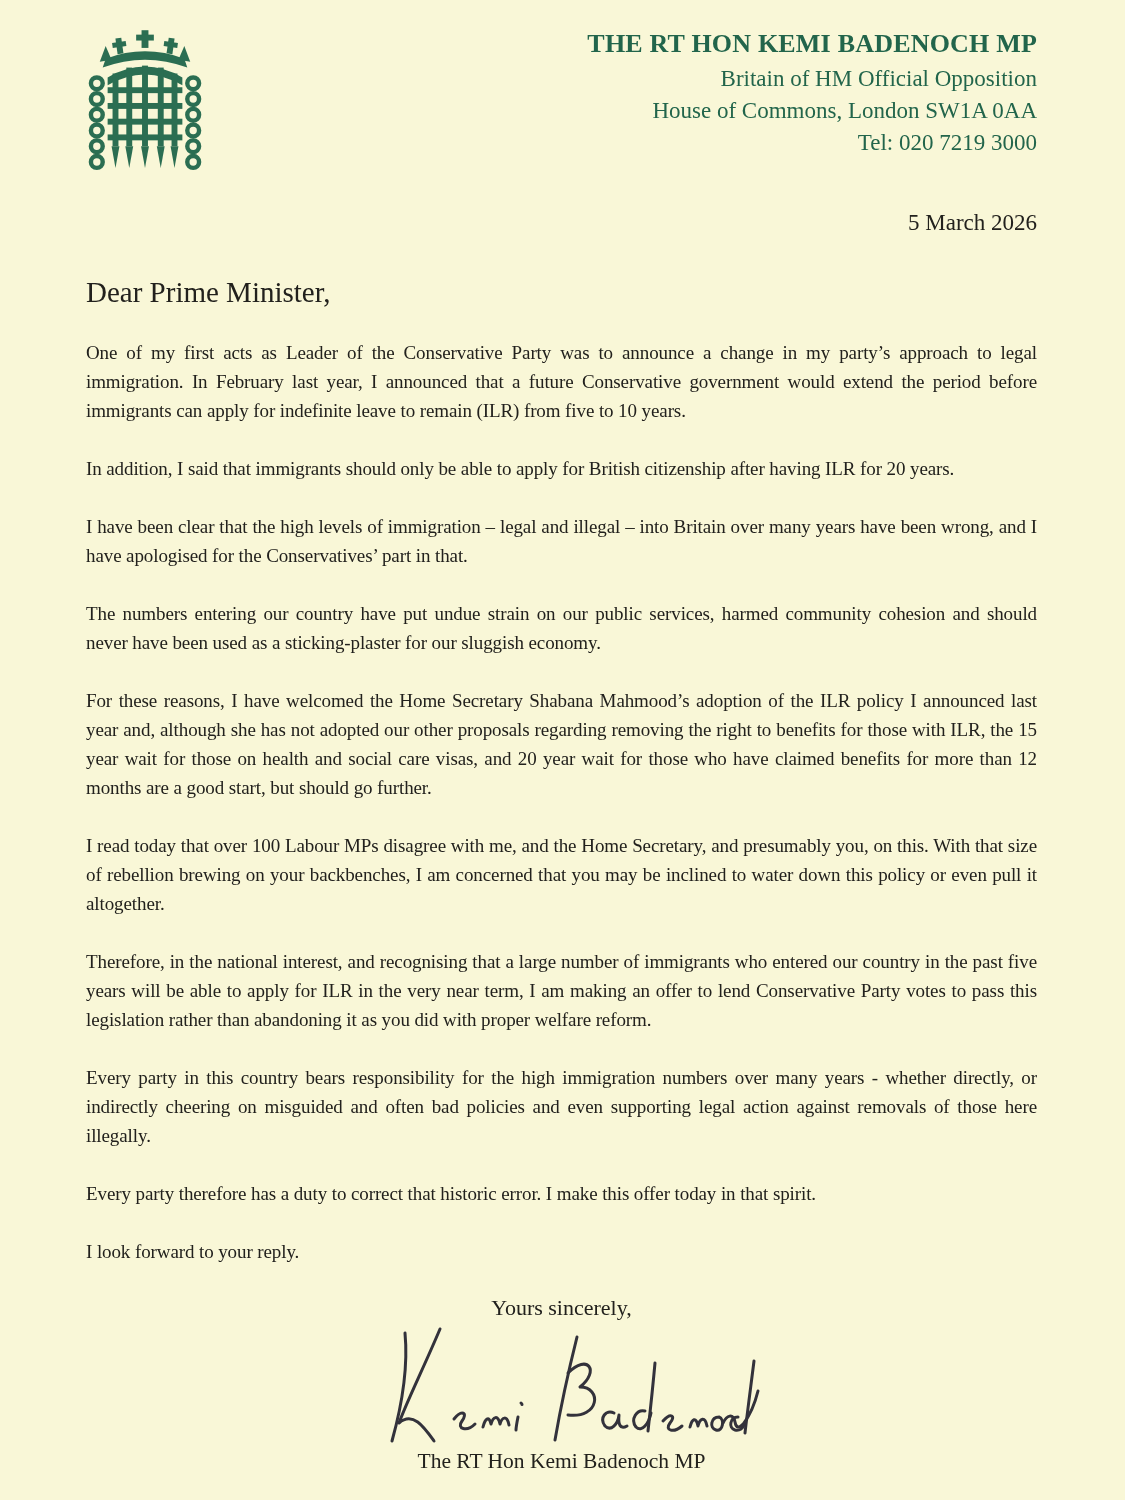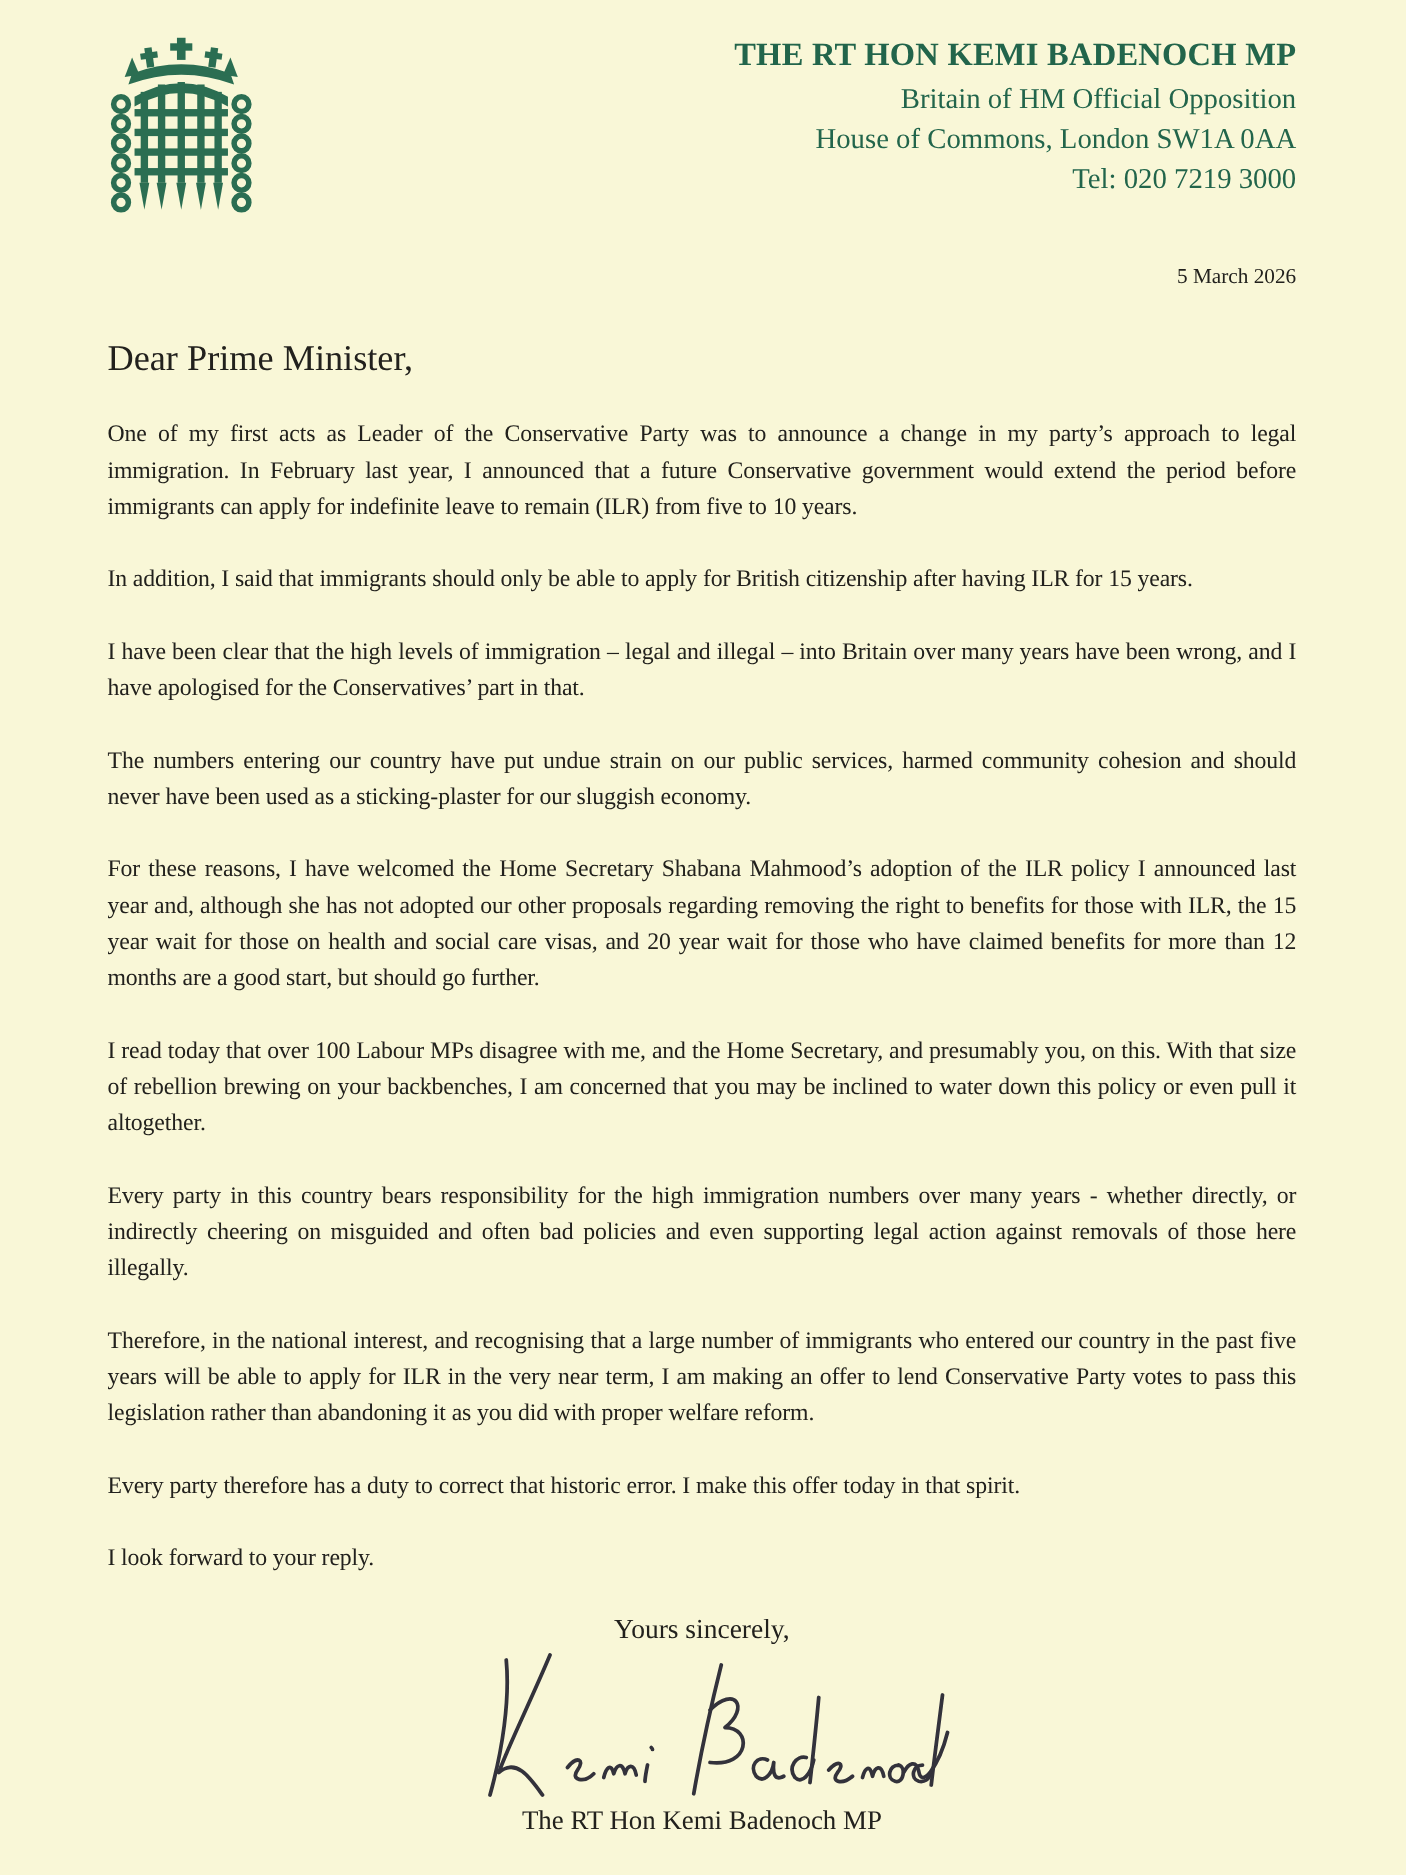--- a/index.html
+++ b/index.html
@@ -44,21 +44,21 @@
     font-size:26px;
     font-weight:bold;
     letter-spacing:.2px;
     margin-bottom:3px;
   }
   .head-line{
     font-size:23px;
   }
   .date-line{
     text-align:right;
-    font-size:17px;
+    font-size:23px;
     margin-top:30px;
     color:var(--ink);
   }
   .salutation{
     font-size:29px;
     margin-top:40px;
     margin-bottom:29px;
   }
   .body-copy p{
     font-size:19px;
@@ -150,27 +150,27 @@
       <div class="head-line">Tel: 020 7219 3000</div>
     </div>
   </div>
 
   <div class="date-line">5 March 2026</div>
 
   <div class="salutation">Dear Prime Minister,</div>
 
   <div class="body-copy">
       <p class="para">One of my first acts as Leader of the Conservative Party was to announce a change in my party’s approach to legal immigration. In February last year, I announced that a future Conservative government would extend the period before immigrants can apply for indefinite leave to remain (ILR) from five to 10 years.</p>
-      <p class="para">In addition, I said that immigrants should only be able to apply for British citizenship after having ILR for 15 years.</p>
+      <p class="para">In addition, I said that immigrants should only be able to apply for British citizenship after having ILR for 20 years.</p>
       <p class="para">I have been clear that the high levels of immigration – legal and illegal – into Britain over many years have been wrong, and I have apologised for the Conservatives’ part in that.</p>
       <p class="para">The numbers entering our country have put undue strain on our public services, harmed community cohesion and should never have been used as a sticking-plaster for our sluggish economy.</p>
       <p class="para">For these reasons, I have welcomed the Home Secretary Shabana Mahmood’s adoption of the ILR policy I announced last year and, although she has not adopted our other proposals regarding removing the right to benefits for those with ILR, the 15 year wait for those on health and social care visas, and 20 year wait for those who have claimed benefits for more than 12 months are a good start, but should go further.</p>
       <p class="para">I read today that over 100 Labour MPs disagree with me, and the Home Secretary, and presumably you, on this. With that size of rebellion brewing on your backbenches, I am concerned that you may be inclined to water down this policy or even pull it altogether.</p>
+      <p class="para">Therefore, in the national interest, and recognising that a large number of immigrants who entered our country in the past five years will be able to apply for ILR in the very near term, I am making an offer to lend Conservative Party votes to pass this legislation rather than abandoning it as you did with proper welfare reform.</p>
       <p class="para">Every party in this country bears responsibility for the high immigration numbers over many years - whether directly, or indirectly cheering on misguided and often bad policies and even supporting legal action against removals of those here illegally.</p>
-      <p class="para">Therefore, in the national interest, and recognising that a large number of immigrants who entered our country in the past five years will be able to apply for ILR in the very near term, I am making an offer to lend Conservative Party votes to pass this legislation rather than abandoning it as you did with proper welfare reform.</p>
       <p class="para">Every party therefore has a duty to correct that historic error. I make this offer today in that spirit.</p>
       <p class="para">I look forward to your reply.</p>
     </div>
 
   <div class="closing-block">
     <div class="closing-line">Yours sincerely,</div>
 
     <div class="signature-box">
       <svg width="420" height="118" viewBox="0 0 400 118">
         <g fill="none" stroke="#33323b" stroke-width="3" stroke-linecap="round" stroke-linejoin="round">

